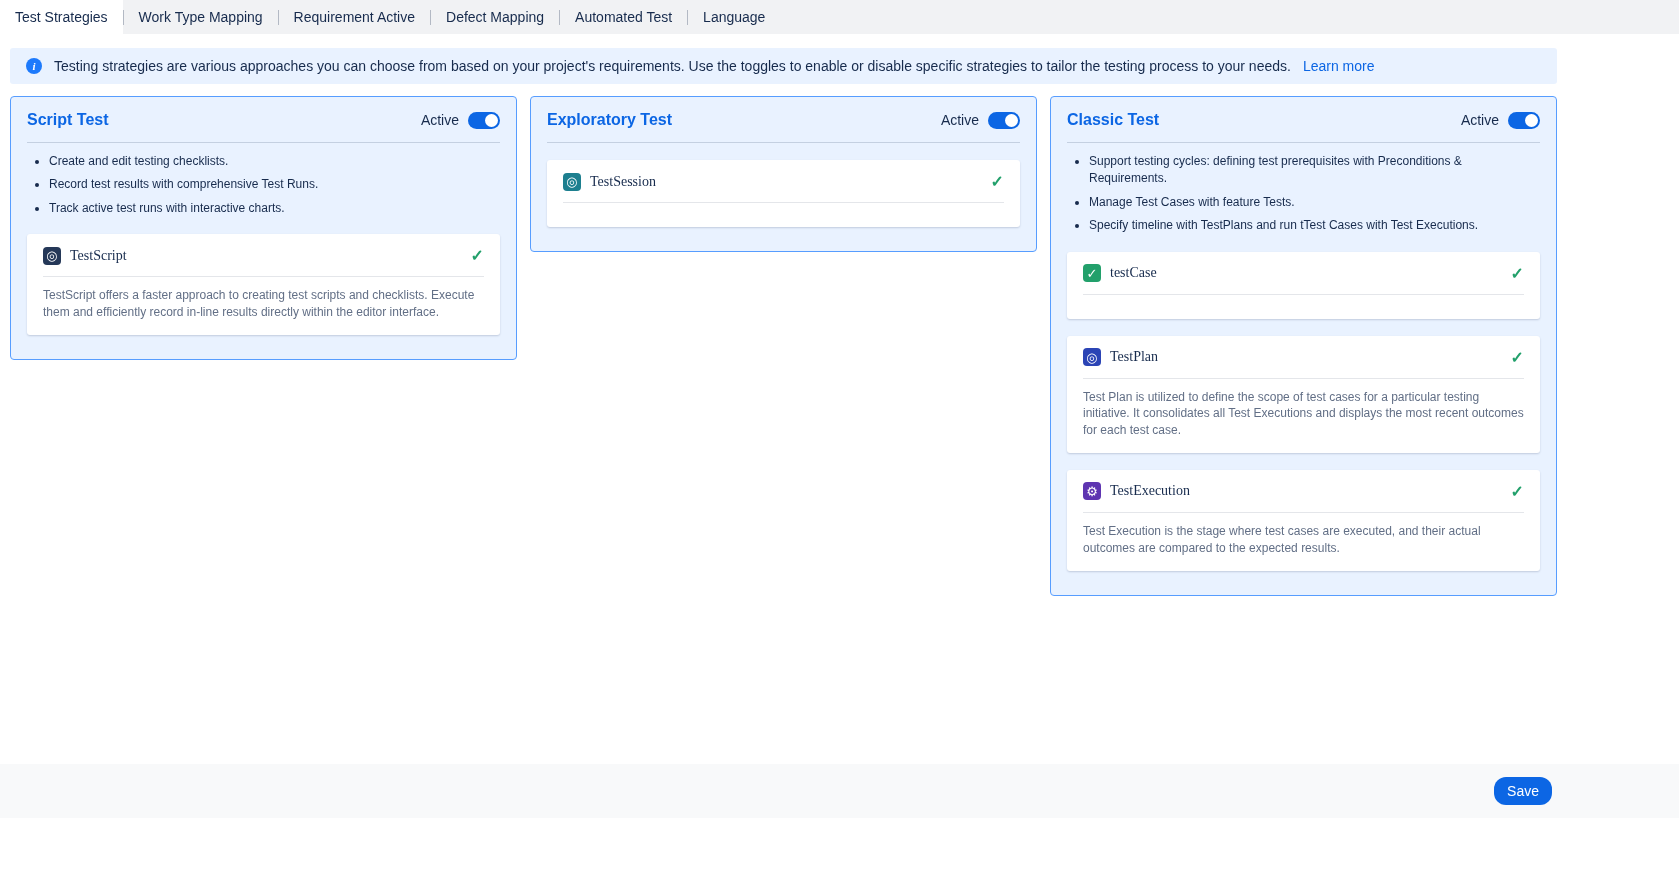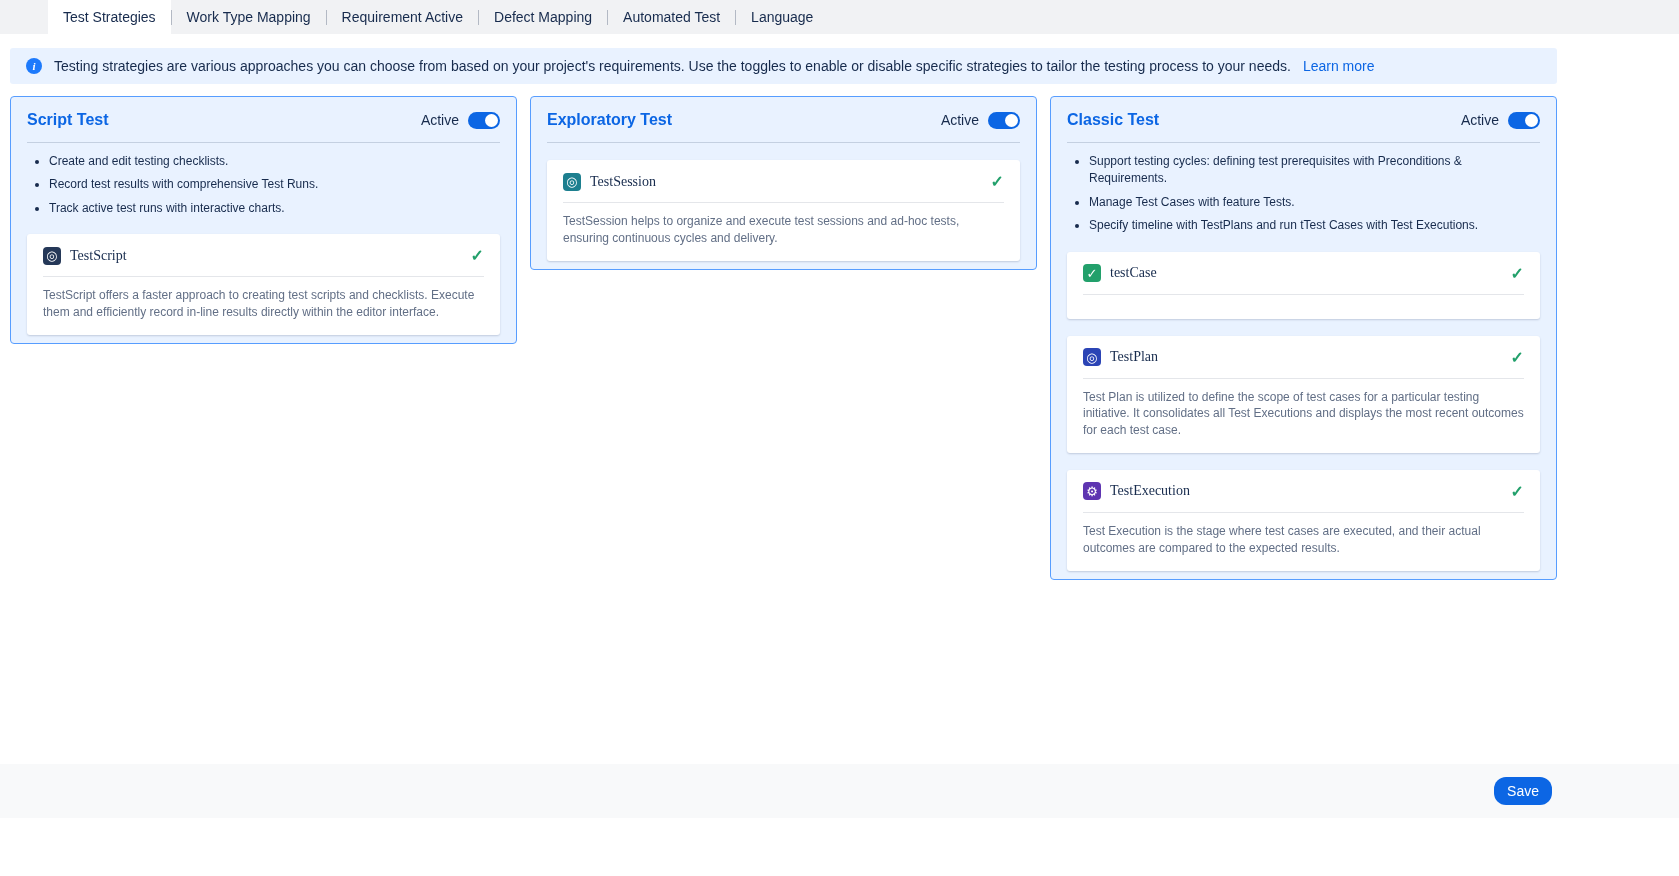--- a/index.html
+++ b/index.html
@@ -13,21 +13,20 @@
     overflow: hidden;
   }
 
   
   .tabbar {
     height: 34px;
     background: #f1f2f4;
     display: flex;
     align-items: center;
     flex: none;
-    padding-left: 48px;
   }
   .tab {
     padding: 0 15px;
     font-size: 14px;
     line-height: 34px;
     color: #172b4d;
     cursor: pointer;
     white-space: nowrap;
   }
   .tab.active { background: #ffffff; }
@@ -77,21 +76,21 @@
     margin-top: 12px;
     display: flex;
     gap: 13px;
     align-items: flex-start;
   }
   .card {
     flex: 1;
     background: #e9f2ff;
     border: 1px solid #579dff;
     border-radius: 4px;
-    padding: 14px 16px 8px;
+    padding: 14px 16px 24px;
   }
   .card-header {
     display: flex;
     align-items: center;
     justify-content: space-between;
   }
   .card-title {
     font-size: 16px;
     font-weight: bold;
     color: #0c66e4;
@@ -254,21 +253,20 @@
         </div>
       </div>
       <hr class="card-divider">
       <div class="item">
         <div class="item-header">
           <span class="item-icon" style="background: rgb(29, 127, 143);">◎</span>
           <span class="item-name">TestSession</span>
           <span class="item-check">✓</span>
         </div>
         <hr class="item-divider">
-        <p class="item-desc">TestSession helps to organize and execute test sessions and ad-hoc tests, ensuring continuous cycles and delivery.</p>
       </div>
     </section>
 
     <section class="card">
       <div class="card-header">
         <h3 class="card-title">Classic Test</h3>
         <div class="toggle-wrap">
           <span class="toggle-label">Active</span>
           <div class="toggle" data-state="on">
             <div class="knob"></div>

